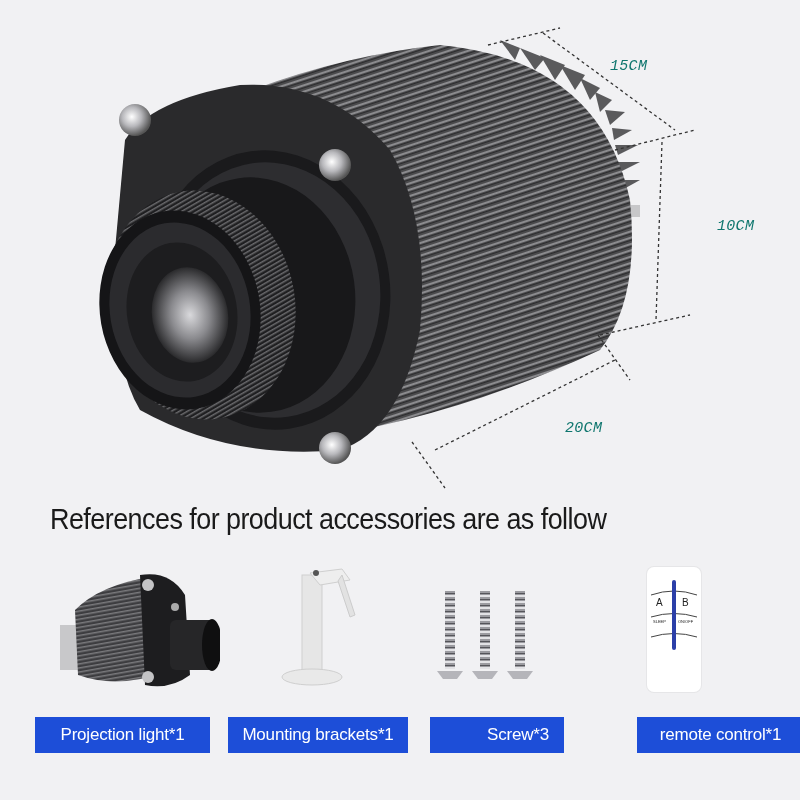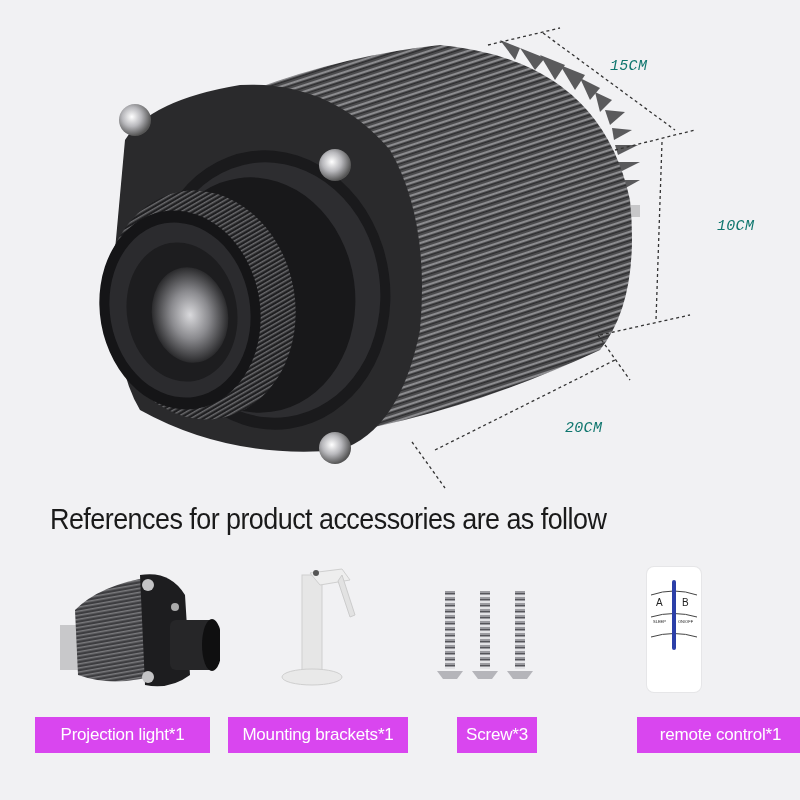--- a/index.html
+++ b/index.html
@@ -1,21 +1,21 @@
 <!DOCTYPE html>
 <html><head>
 <meta charset="utf-8">
 <style>
   html, body { margin: 0; padding: 0; }
   body { width: 800px; height: 800px; background: #f1f1f3; position: relative; overflow: hidden; font-family: "Liberation Sans", sans-serif; }
   .hero { position: absolute; left: 0; top: 0; width: 800px; height: 500px; }
   .dim-label { position: absolute; font-family: Liberation Mono, monospace; font-style: italic; font-size: 15px; color: #0f766e; letter-spacing: 0.3px; }
   .headline { position: absolute; left: 50px; top: 503px; font-family: "Liberation Sans", sans-serif; font-size: 29px; color: #1a1a1a; letter-spacing: -0.6px; white-space: nowrap; transform: scaleX(0.93); transform-origin: left; }
   .acc-img { position: absolute; }
-  .tag { position: absolute; top: 717px; height: 36px; background: #d946ef; color: #fff; font-family: "Liberation Sans", sans-serif; font-size: 17px; display: flex; align-items: center; justify-content: center; white-space: nowrap; letter-spacing: -0.2px; }
+  .tag { position: absolute; top: 717px; height: 36px; background: #1d4ed8; color: #fff; font-family: "Liberation Sans", sans-serif; font-size: 17px; display: flex; align-items: center; justify-content: center; white-space: nowrap; letter-spacing: -0.2px; }
 </style>
 </head>
 <body>
 
 <div class="hero">
   <svg width="800" height="500" viewBox="0 0 800 500">
     <defs>
       <pattern id="ribs" width="6" height="6" patternUnits="userSpaceOnUse" patternTransform="rotate(-18)">
         <rect width="6" height="6" fill="#4a4a4c"></rect>
         <rect width="6" height="2" y="0" fill="#8b8b8e"></rect>
@@ -150,14 +150,14 @@
     <rect x="25" y="13" width="4" height="70" rx="2" fill="#2b3fa8"></rect>
   </svg>
   <span style="position:absolute; left:9px; top:30px; font-size:10px; color:#222;">A</span>
   <span style="position:absolute; left:35px; top:30px; font-size:10px; color:#222;">B</span>
   <span style="position:absolute; left:6px; top:52px; font-size:4px; color:#222;">SLEEP</span>
   <span style="position:absolute; left:31px; top:52px; font-size:4px; color:#222;">ON/OFF</span>
 </div>
 
 <div class="tag" style="left:35px; width:175px;">Projection light*1</div>
 <div class="tag" style="left:228px; width:180px;">Mounting brackets*1</div>
-<div class="tag" style="left:457px; width:80px;">Screw*3</div>
+<div class="tag" style="left:430px; width:92px;padding-left:42px;">Screw*3</div>
 <div class="tag" style="left:637px; width:167px;">remote control*1</div>
 
 </body></html>

